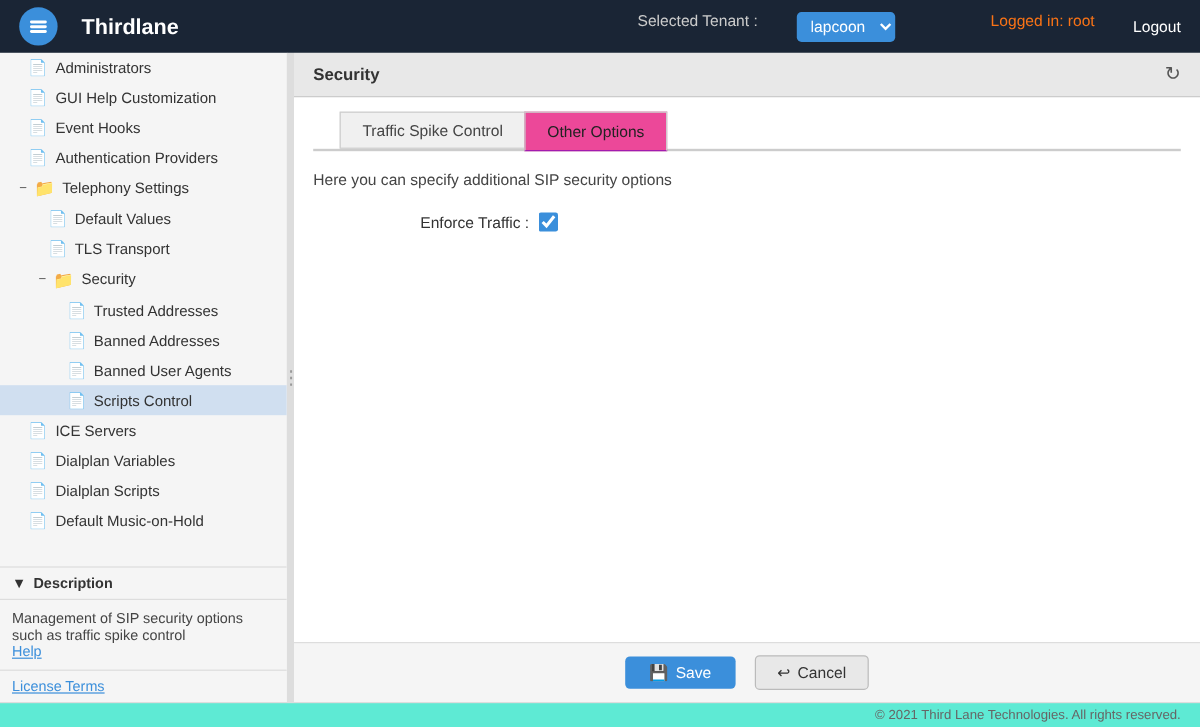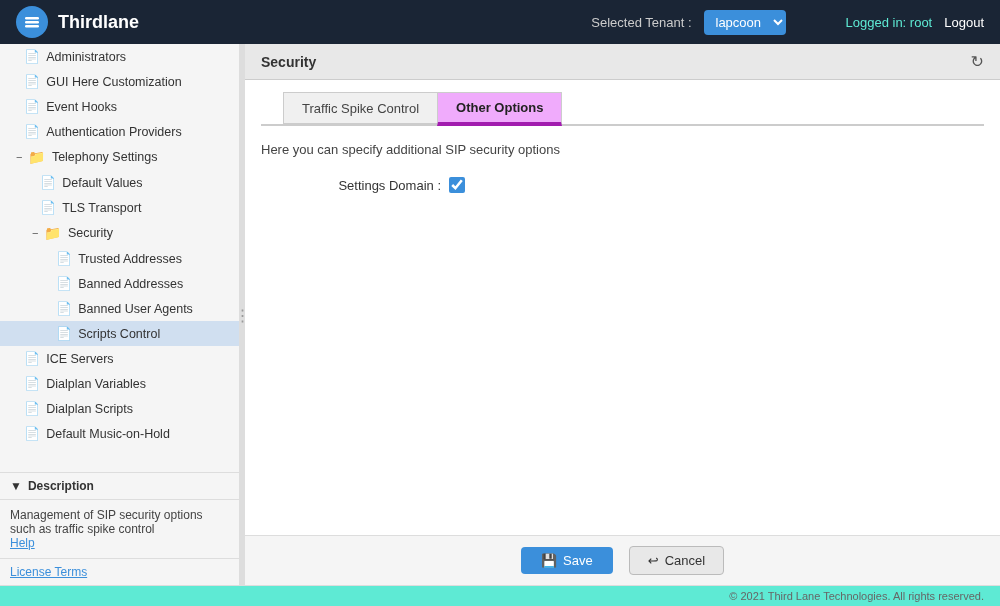--- a/index.html
+++ b/index.html
@@ -11,45 +11,45 @@
       color: white;
       height: 44px;
       display: flex;
       align-items: center;
       padding: 0 16px;
       flex-shrink: 0;
     }
     .top-header .logo-area {
       display: flex;
       align-items: center;
-      gap: 10px;
+      gap: 20px;
       flex: 1;
     }
     .logo-circle {
       width: 32px; height: 32px;
       background: #3b8fdb;
       border-radius: 50%;
       display: flex; align-items: center; justify-content: center;
       font-size: 16px; color: white; font-weight: bold;
     }
     .logo-text { font-size: 18px; font-weight: bold; color: white; }
     .header-right {
-      display: flex; align-items: center; gap: 12px;
+      display: flex; gap: 32px;
     }
     .selected-tenant-label { color: #ccc; font-size: 13px; }
     .tenant-select {
       background: #3b8fdb;
       color: white;
       border: none;
       border-radius: 4px;
       padding: 4px 8px;
       font-size: 13px;
       cursor: pointer;
     }
-    .logged-in { color: #5eead4; font-size: 13px; padding-left: 48px; }
+    .logged-in { color: #f97316; font-size: 13px; padding-left: 48px; }
     .logout-btn {
       color: white;
       background: none;
       border: none;
       font-size: 13px;
       cursor: pointer;
     }
 
     
     .main-layout {
@@ -147,23 +147,23 @@
     .tab-btn {
       padding: 7px 18px;
       border: 1px solid #ccc;
       background: #f0f0f0;
       cursor: pointer;
       font-size: 13px;
       color: #444;
       margin-right: -1px;
     }
     .tab-btn.active {
-      background: #f0abfc;
-      border-bottom: 4px solid #a21caf;
-      font-weight: bold;
+      background: #ec4899;
+      border-bottom: 1px solid #a21caf;
+      font-weight: normal;
       color: #222;
       position: relative;
       z-index: 1;
       margin-bottom: -2px;
     }
 
     .section-desc { font-size: 13px; color: #444; margin-bottom: 20px; }
 
     .form-row {
       display: flex;
@@ -270,21 +270,21 @@
   <div class="sidebar">
     <div class="sidebar-content">
 
       <div class="sidebar-item indent1">
         <span class="doc-icon">📄</span>
         <span>Administrators</span>
       </div>
 
       <div class="sidebar-item indent1">
         <span class="doc-icon">📄</span>
-        <span>GUI Here Customization</span>
+        <span>GUI Help Customization</span>
       </div>
 
       <div class="sidebar-item indent1">
         <span class="doc-icon">📄</span>
         <span>Event Hooks</span>
       </div>
 
       <div class="sidebar-item indent1">
         <span class="doc-icon">📄</span>
         <span>Authentication Providers</span>
@@ -382,21 +382,21 @@
         </button>
         <button class="tab-btn active">
           <span>Other Options</span>
         </button>
       </div>
 
       <div>
         <p class="section-desc">Here you can specify additional SIP security options</p>
 
         <div class="form-row">
-          <span class="form-label">Settings Domain :</span>
+          <span class="form-label">Enforce Traffic :</span>
           <input type="checkbox" class="form-checkbox" checked="" style="">
         </div>
 
       </div>
     </div>
 
     <div class="content-footer">
       <button class="save-btn">
         <span>💾</span>
         <span>Save</span>

